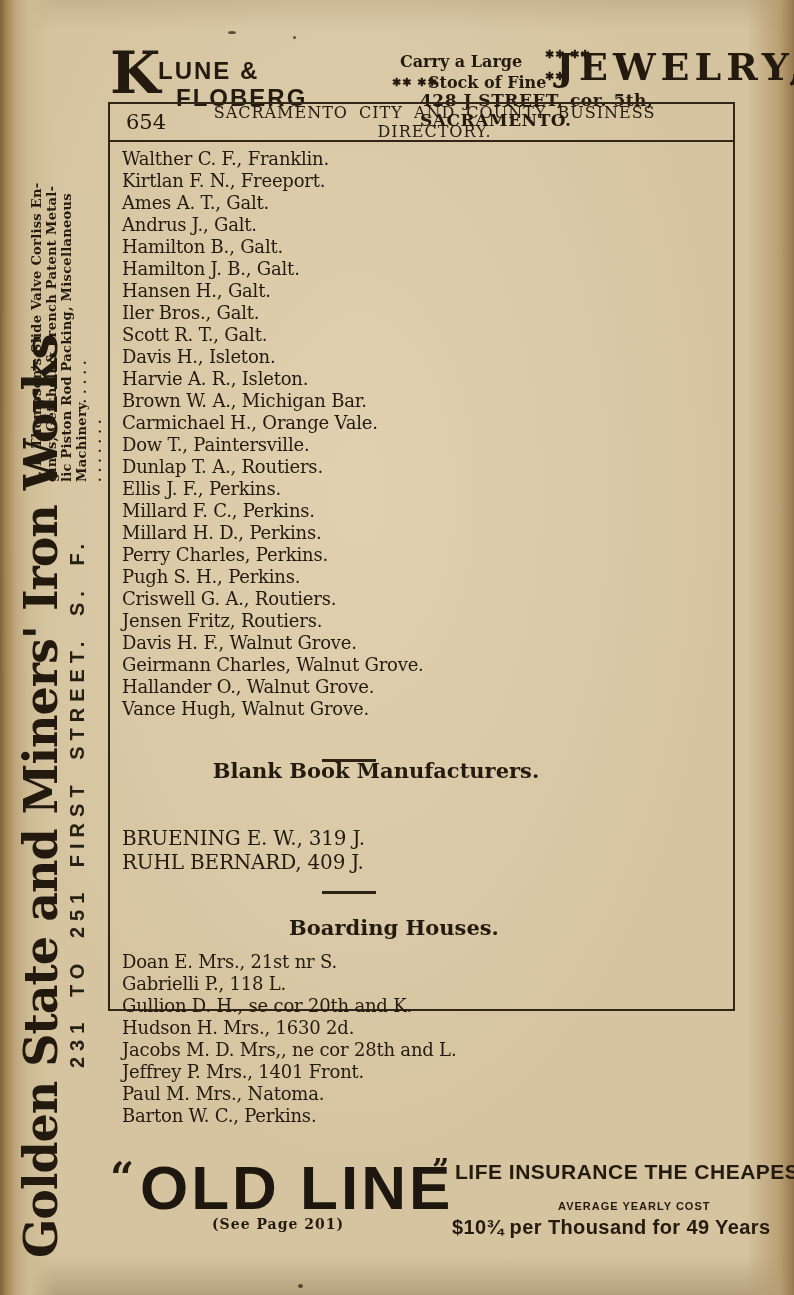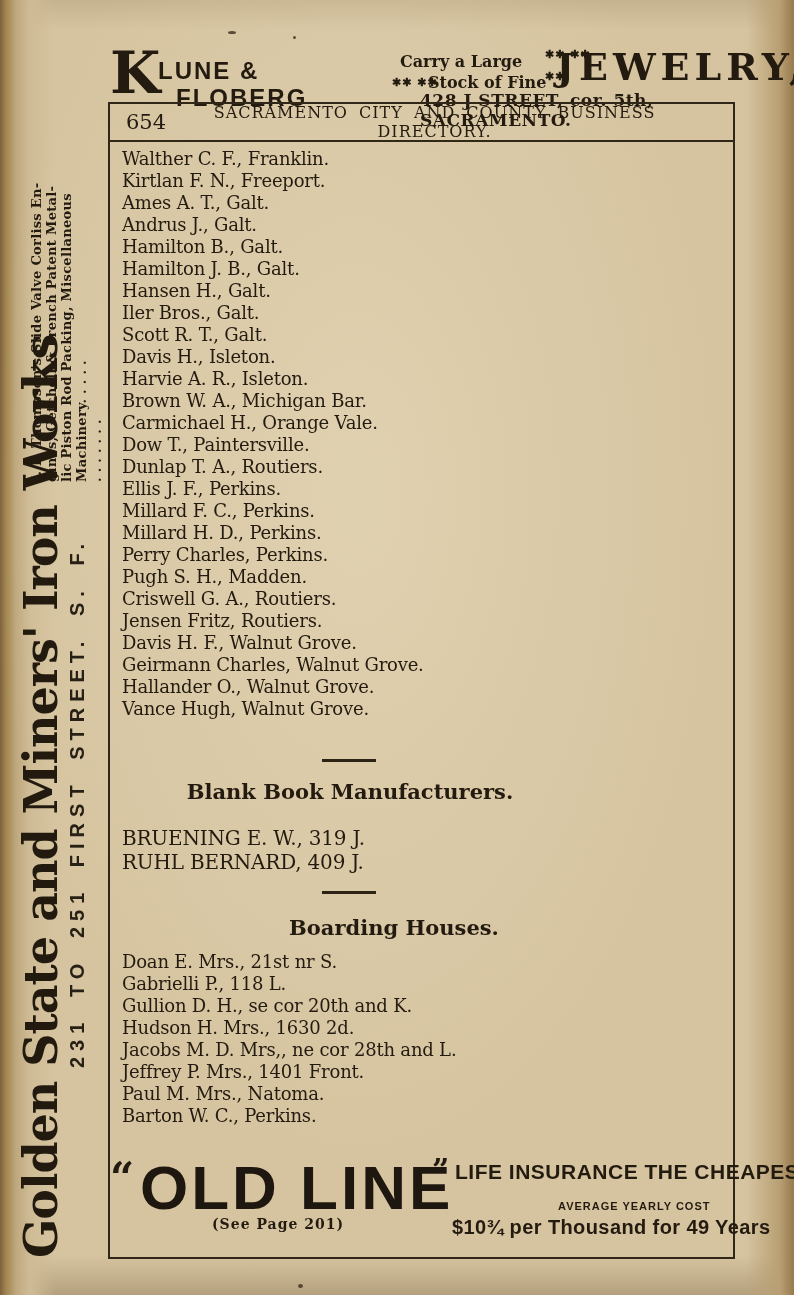--- a/index.html
+++ b/index.html
@@ -26,33 +26,33 @@
   .topad-k{left:110px; top:44px; font-weight:bold; font-size:58px; line-height:58px;}
   .topad-n1{left:158px; top:57px; font-family:"Liberation Sans",sans-serif; font-weight:bold; font-size:24px; letter-spacing:2px;}
   .topad-n2{left:176px; top:84px; font-family:"Liberation Sans",sans-serif; font-weight:bold; font-size:24px; letter-spacing:2px;}
   .topad-t1{left:400px; top:52px; font-weight:bold; font-size:16px;}
   .topad-t2{left:428px; top:73px; font-weight:bold; font-size:16px;}
   .stars{font-size:11px; font-weight:bold; letter-spacing:1px;}
   .st1{left:545px; top:48px;} .st2{left:392px; top:76px;} .st3{left:545px; top:70px;}
   .topad-product{left:556px; top:44px; font-weight:bold; font-size:38px; letter-spacing:5px;}
   .topad-address{left:420px; top:90px; font-weight:bold; font-size:17px; letter-spacing:.5px;}
   
-  .mainbox{left:108px; top:102px; width:627px; height:1157px; border:2px solid #312718; box-sizing:border-box;}
+  .mainbox{left:108px; top:102px; width:627px; height:909px; border:2px solid #312718; box-sizing:border-box;}
   .titlerow{position:absolute; left:0; top:0; width:100%; height:36px; border-bottom:2px solid #312718;
     display:flex; align-items:center;}
   .pagenum{margin-left:16px; font-size:21px;}
   .dirtitle{flex:1; text-align:center; font-size:16px; letter-spacing:1px; word-spacing:5px; padding-right:30px;}
   .entries{position:absolute; left:12px; font-size:18px; line-height:22px; letter-spacing:-.2px; white-space:nowrap;}
   .g1{top:44px;}
   .g2{top:722px; font-size:20px; line-height:24px;}
   .g3{top:847px;}
   .sep{position:absolute; left:212px; width:54px; height:3px; background:#2c2315;}
   .sep1{top:655px;} .sep2{top:787px;}
   .heading{position:absolute; left:0; width:480px; text-align:center; font-weight:bold; font-size:21px;}
-  .h2{top:675px;} .h3{top:811px;padding-left:44px;}
+  .h2{top:654px;padding-left:26px;} .h3{top:811px;padding-left:44px;}
   
   .bq1{left:110px; top:1154px; font-weight:bold; font-size:42px;}
   .brand{left:140px; top:1152px; font-family:"Liberation Sans",sans-serif; font-weight:bold; font-size:62px;
     letter-spacing:3px; color:#1d1710;}
   .bq2{left:432px; top:1152px; font-weight:bold; font-size:30px;}
   .seepage{left:212px; top:1216px; font-weight:bold; font-size:14px; letter-spacing:1px;}
   .headline{left:455px; top:1160px; font-family:"Liberation Sans",sans-serif; font-weight:bold; font-size:21px;
     letter-spacing:.5px; white-space:nowrap;}
   .costlabel{left:558px; top:1200px; font-family:"Liberation Sans",sans-serif; font-weight:bold; font-size:11px; letter-spacing:1px;}
   .price{left:452px; top:1216px; font-family:"Liberation Sans",sans-serif; font-weight:bold; font-size:20px;
@@ -109,21 +109,21 @@
         <div>Davis H., Isleton.</div>
         <div>Harvie A. R., Isleton.</div>
         <div>Brown W. A., Michigan Bar.</div>
         <div>Carmichael H., Orange Vale.</div>
         <div>Dow T., Paintersville.</div>
         <div>Dunlap T. A., Routiers.</div>
         <div>Ellis J. F., Perkins.</div>
         <div>Millard F. C., Perkins.</div>
         <div>Millard H. D., Perkins.</div>
         <div>Perry Charles, Perkins.</div>
-        <div>Pugh S. H., Madden.</div>
+        <div>Pugh S. H., Perkins.</div>
         <div>Criswell G. A., Routiers.</div>
         <div>Jensen Fritz, Routiers.</div>
         <div>Davis H. F., Walnut Grove.</div>
         <div>Geirmann Charles, Walnut Grove.</div>
         <div>Hallander O., Walnut Grove.</div>
         <div>Vance Hugh, Walnut Grove.</div>
       </div>
 
     <div class="sep sep1"></div>
     <div class="heading h2">Blank Book Manufacturers.</div>

